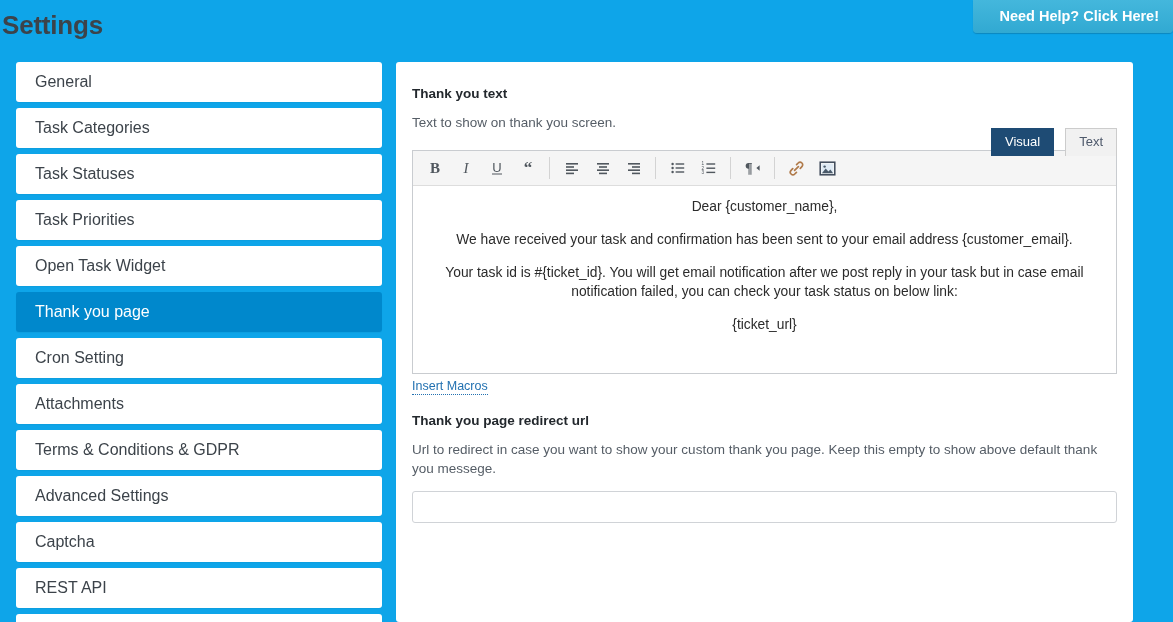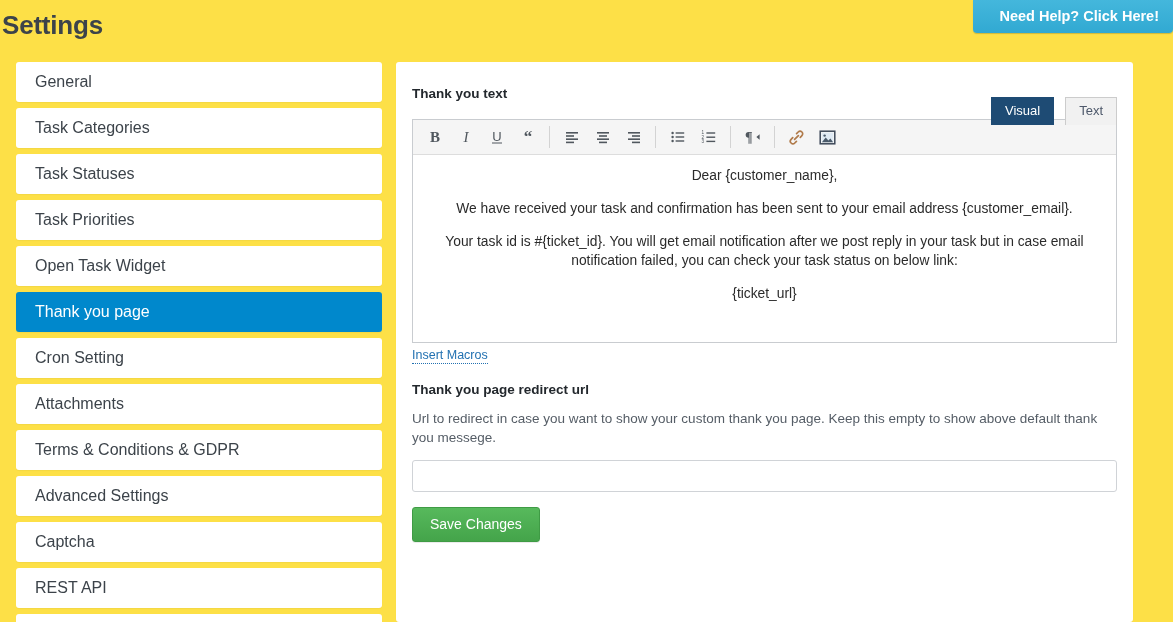--- a/index.html
+++ b/index.html
@@ -9,21 +9,21 @@
     width: 1173px; height: 622px;
     overflow: hidden;
     background: #f1f1f1;
     font-family: "Liberation Sans", sans-serif;
     -webkit-font-smoothing: antialiased;
   }
   #root {
     position: relative;
     width: 1173px;
     height: 622px;
-    background: #fde047;
+    background: #0ea5e9;
   }
 
   
   .page-title {
     position: absolute;
     left: 2px;
     top: 8px;
     font-size: 26px;
     font-weight: bold;
     color: #3c434a;
@@ -261,20 +261,21 @@
         <span>REST API</span>
       </div>
       <div class="nav-item">
         <span></span>
       </div>
     </nav>
 
   <section class="main-panel">
 
     <div class="field-label">Thank you text</div>
+    <p class="field-desc">Text to show on thank you screen.</p>
 
     <div class="editor-wrap">
 
       <div class="editor-tabs">
         <div class="ed-tab active">Visual</div>
         <div class="ed-tab inactive">Text</div>
       </div>
 
       <div class="editor-box">
         <div class="editor-toolbar">
@@ -378,19 +379,16 @@
           </div>
       </div>
 
       <a class="insert-macros">Insert Macros</a>
     </div>
 
     <div class="section-2">
       <div class="field-label">Thank you page redirect url</div>
       <p class="field-desc">Url to redirect in case you want to show your custom thank you page. Keep this empty to show above default thank you messege.</p>
       <input class="text-input" type="text" placeholder="" style="">
-      <div>
-        <button class="save-btn">Save Changes</button>
-      </div>
     </div>
 
   </section>
 </div>
 
 </body></html>

